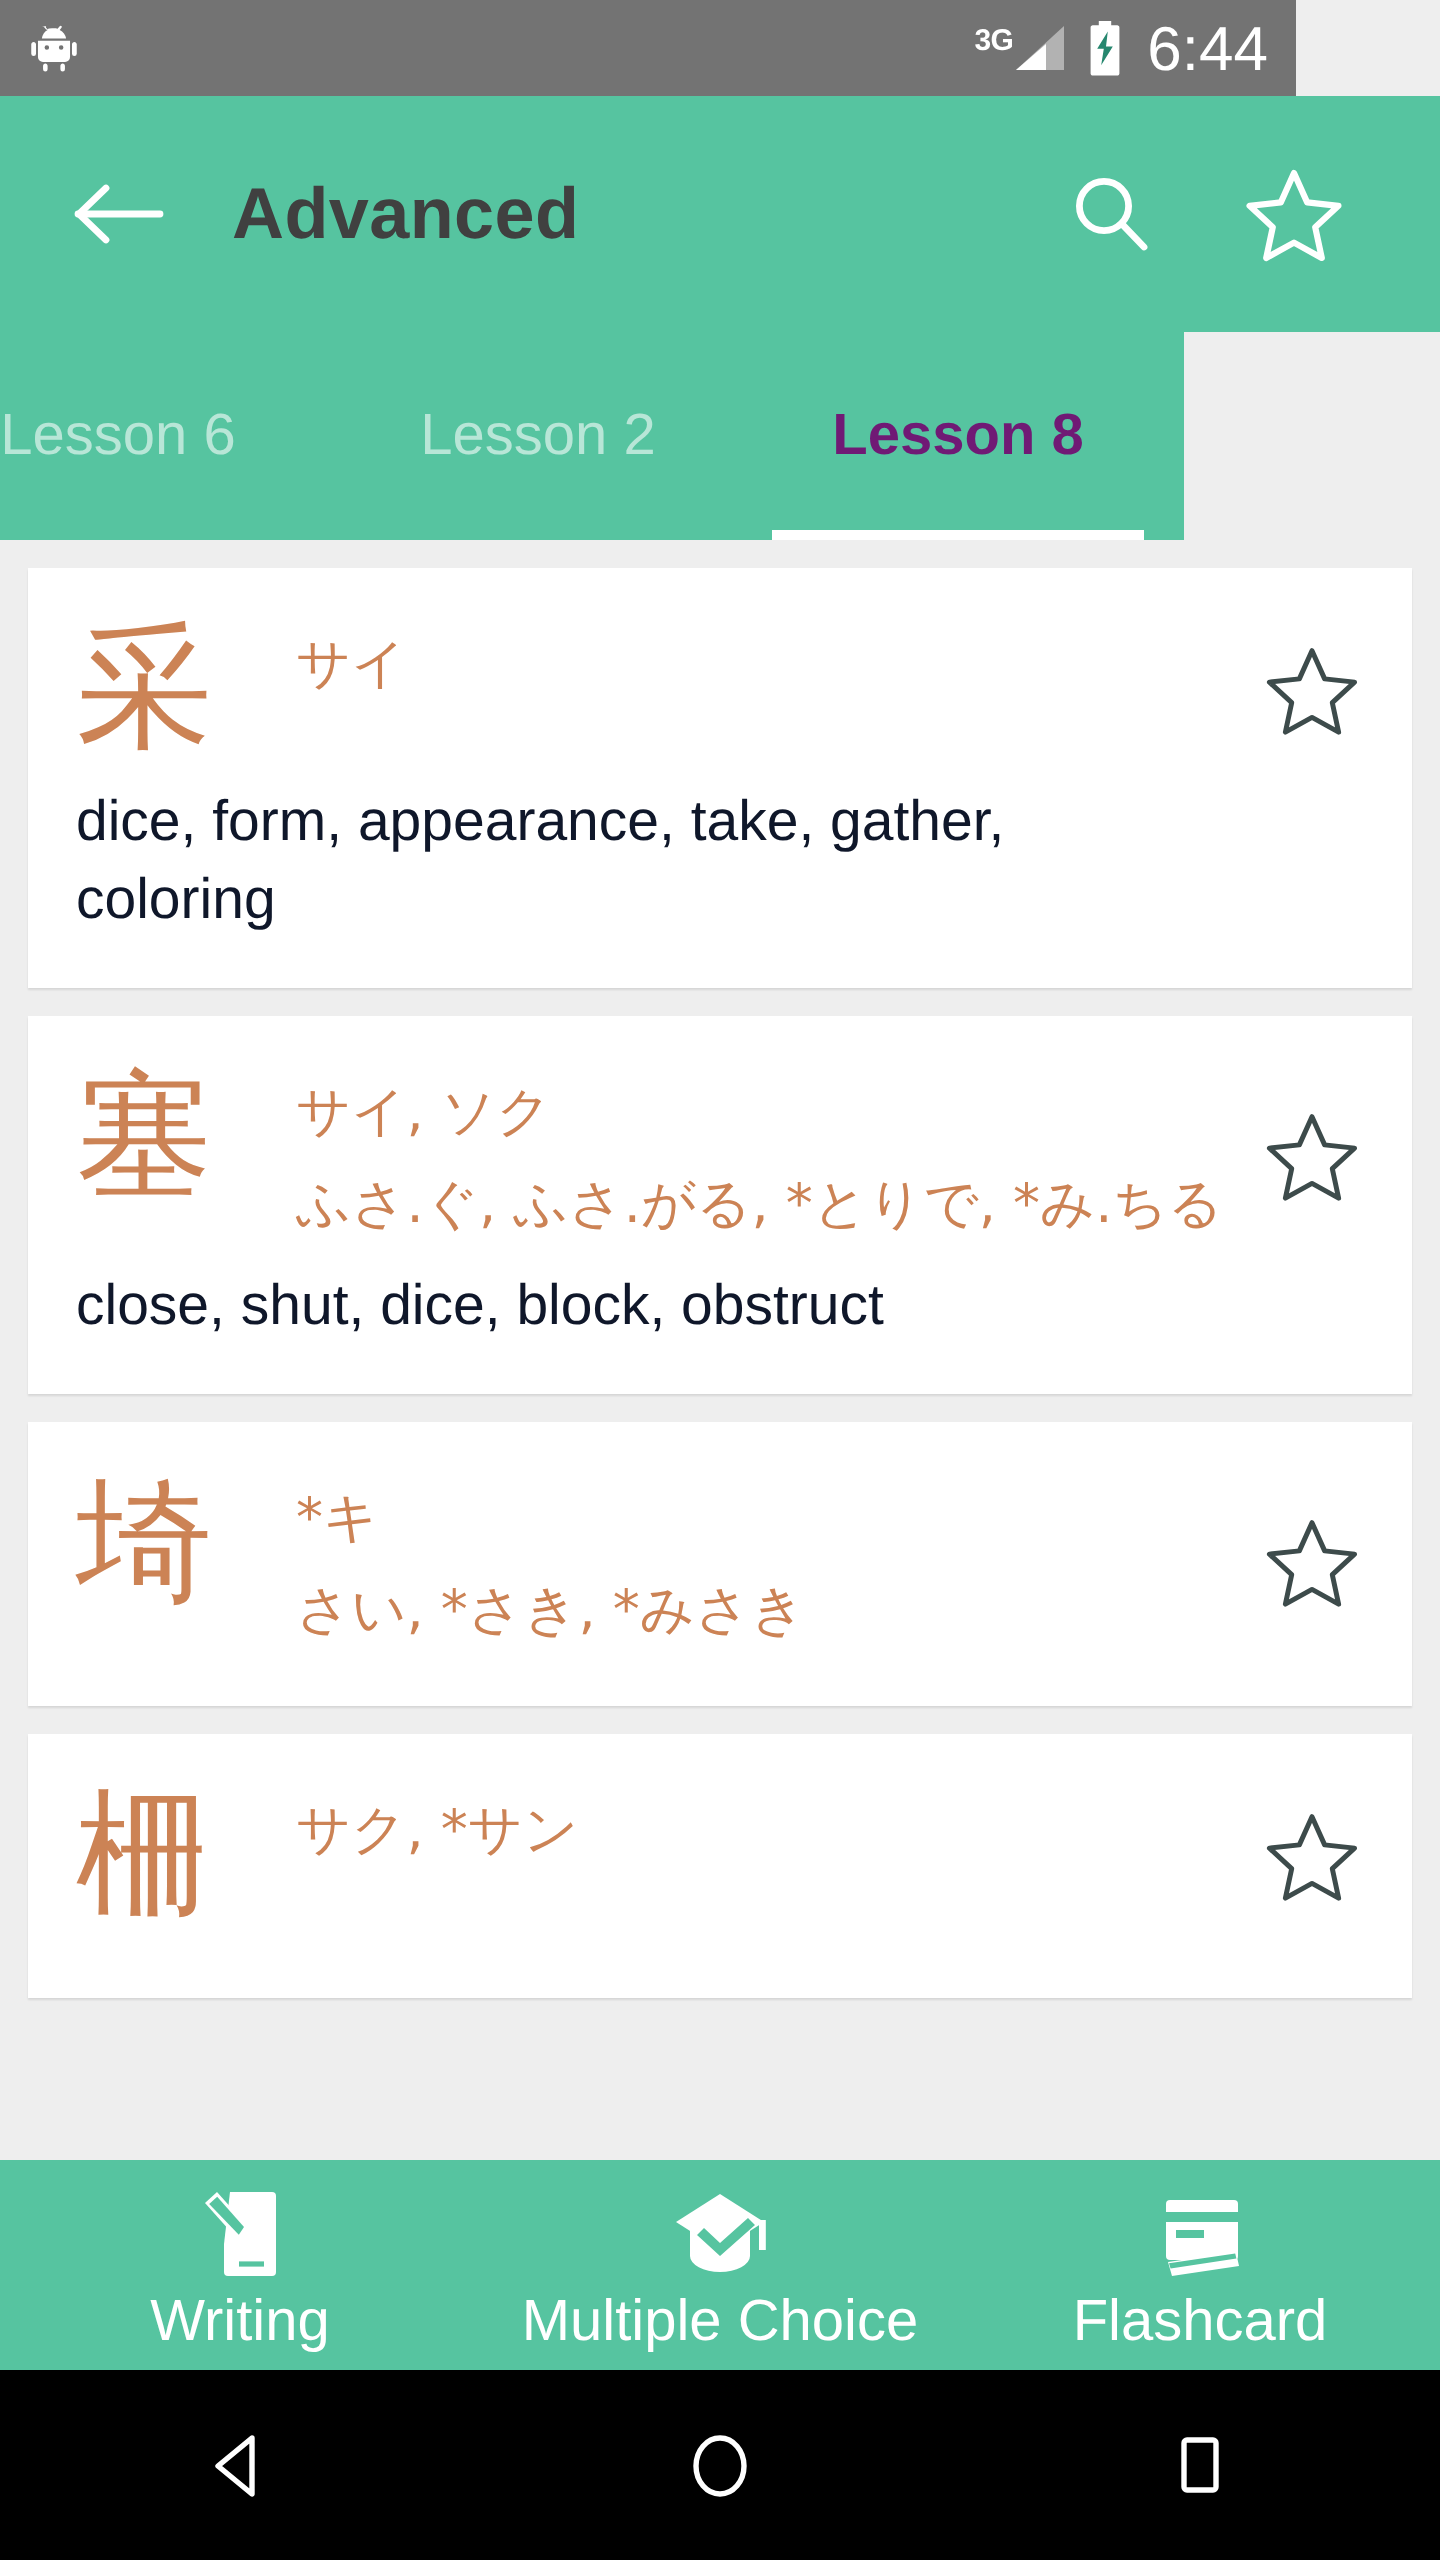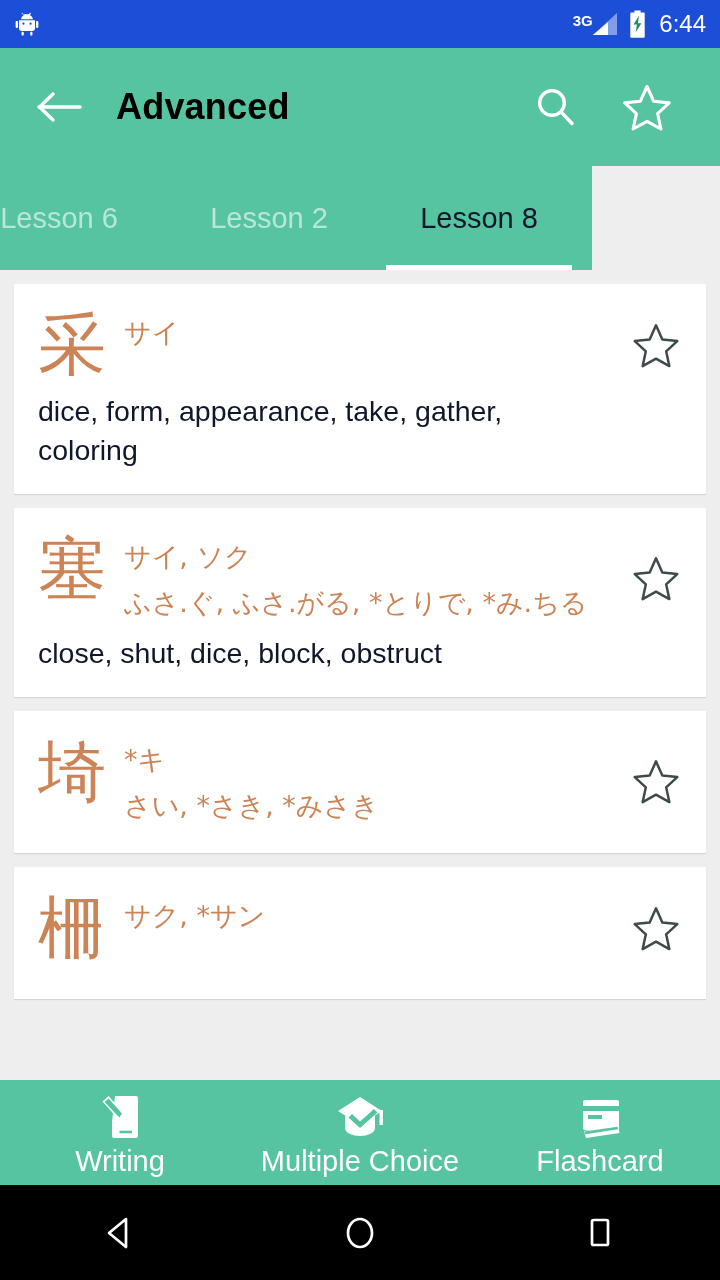--- a/index.html
+++ b/index.html
@@ -17,22 +17,22 @@
     width: 720px;
     height: 1280px;
     background: #eeeeee;
     overflow: hidden;
   }
 
   
   #status-bar {
     position: absolute;
     top: 0; left: 0;
-    width: 720px; height: 48px;
-    background: #1d4ed8;
+    width: 648px; height: 48px;
+    background: #737373;
     display: flex;
     align-items: center;
     padding: 0 14px 0 14px;
   }
   #status-left { display: flex; align-items: center; }
   #status-right {
     margin-left: auto;
     display: flex;
     align-items: center;
     gap: 9px;
@@ -46,21 +46,21 @@
     color: #ffffff;
     font-size: 15px;
     font-weight: bold;
     line-height: 1;
     margin-right: -3px;
     margin-bottom: 9px;
     letter-spacing: -0.3px;
   }
   .status-time {
     color: #ffffff;
-    font-size: 24px;
+    font-size: 31px;
     line-height: 1;
     letter-spacing: 0px;
     margin-left: 3px;
   }
 
   
   #app-bar {
     position: absolute;
     top: 48px; left: 0;
     width: 720px; height: 118px;
@@ -68,21 +68,21 @@
     display: flex;
     align-items: center;
   }
   #back-button {
     width: 62px; height: 62px;
     margin-left: 28px;
     display: flex; align-items: center; justify-content: center;
     cursor: pointer;
   }
   #app-title {
-    color: #000000;
+    color: #404040;
     font-size: 36px;
     font-weight: bold;
     margin-left: 26px;
     letter-spacing: 0.2px;
   }
   #appbar-actions {
     margin-left: auto;
     display: flex;
     align-items: center;
     gap: 42px;
@@ -118,22 +118,22 @@
     position: relative;
     cursor: pointer;
     white-space: nowrap;
   }
   .tab-label {
     font-size: 29px;
     color: rgba(255,255,255,0.58);
     padding: 0 2px;
   }
   .tab.active .tab-label {
-    color: #0f172a;
-    font-weight: normal;
+    color: #701a75;
+    font-weight: bold;
   }
   .tab.active::after {
     content: "";
     position: absolute;
     left: 12px; right: 12px;
     bottom: 0;
     height: 5px;
     background: #ffffff;
   }
   .tab-w { width: 210px; }
@@ -160,21 +160,21 @@
   }
   .kanji {
     color: #cc8355;
     font-size: 68px;
     line-height: 78px;
     font-family: "DejaVu Sans", sans-serif;
     min-width: 84px;
     flex: 0 0 auto;
   }
   .readings {
-    margin-left: 2px;
+    margin-left: 26px;
     padding-top: 4px;
     flex: 1 1 auto;
   }
   .reading-on, .reading-kun {
     color: #cc8355;
     font-family: "DejaVu Sans", sans-serif;
     font-size: 27px;
     line-height: 46px;
     white-space: nowrap;
   }

